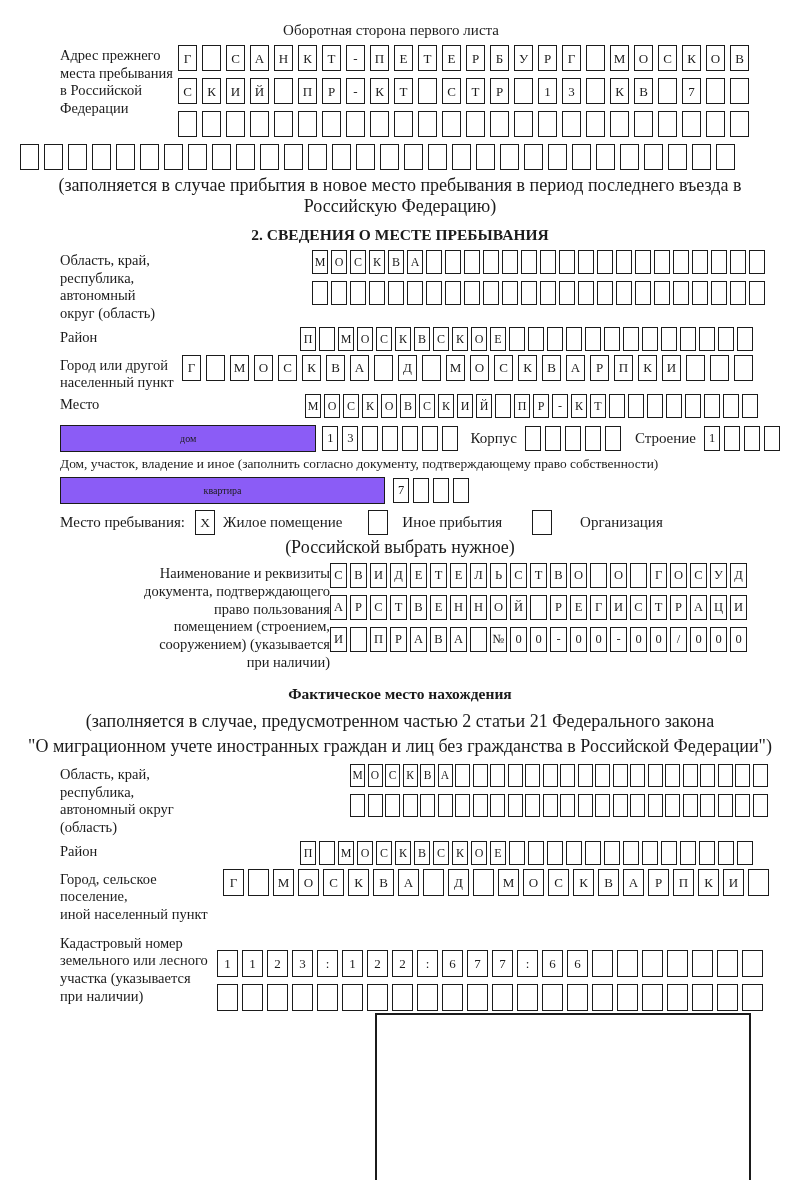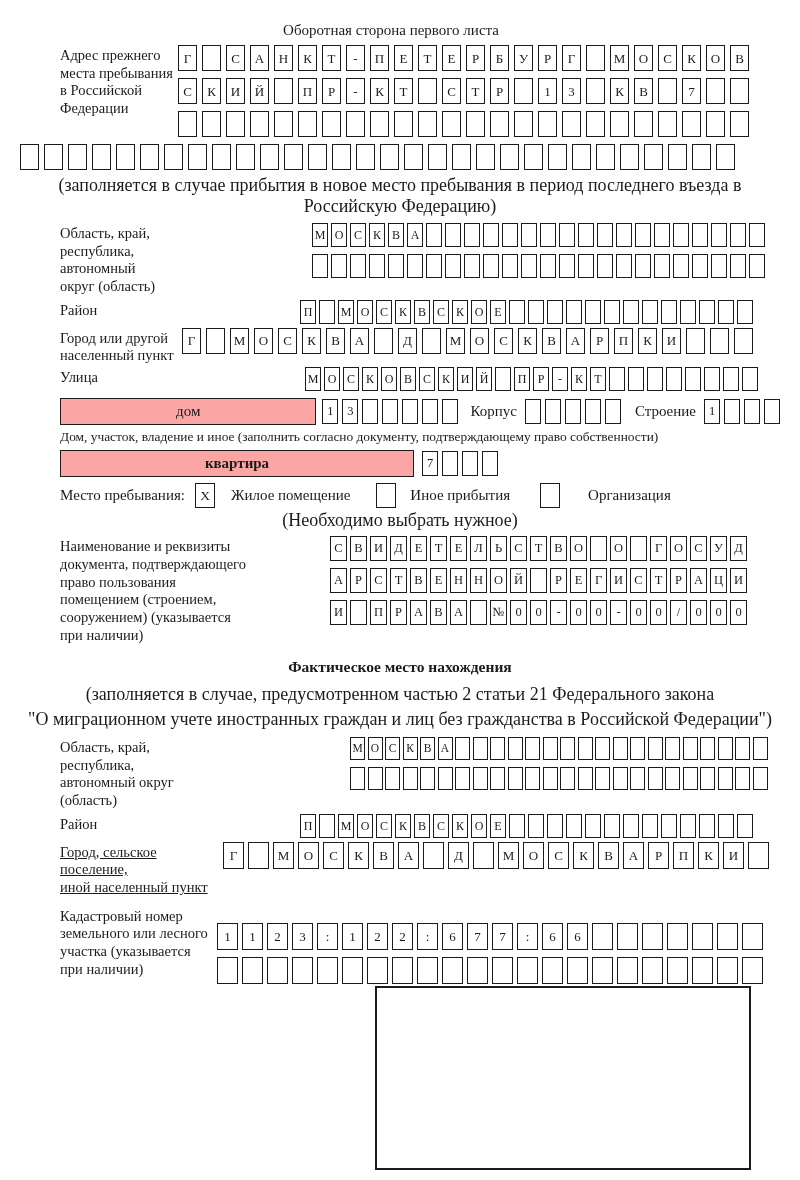--- a/index.html
+++ b/index.html
@@ -23,21 +23,21 @@
   .g-b{gap:3px}.g-b .cell{width:16px;height:24px;font-size:12px;}
   .g-c{gap:3px}.g-c .cell{width:17px;height:25px;font-size:12.5px;}
   .g-d{gap:2.5px}.g-d .cell{width:15px;height:23px;font-size:11.5px;}
   .g-e{gap:4px}.g-e .cell{width:21px;height:27px;}
   .g-s{gap:4px}.g-s .cell{width:16px;height:25px;font-size:12.5px;}
   .caption{font-size:18px;text-align:center;margin-top:5px;}
   .caption-left{font-size:13.4px;margin:4px 0 0 40px;}
   .sec-title{font-weight:bold;font-size:15.5px;text-align:center;margin-top:9px;}
   .widebox{
     border:1.6px solid #1b1b1b;height:27px;display:flex;align-items:center;
-    justify-content:center;font-size:15px;box-sizing:border-box;background:#fca5a5;
+    justify-content:center;font-size:10px;box-sizing:border-box;background:#8b5cf6;
   }
   .inline-row{display:flex;align-items:center;margin-top:8px;padding-left:40px;font-size:15px;}
   .chk{width:20px;height:25px;border:1.6px solid #1b1b1b;display:inline-flex;
        align-items:center;justify-content:center;font-size:13.5px;box-sizing:border-box;}
   .stamp-box{border:2px solid #1b1b1b;width:372px;height:180px;margin:2px 0 0 355px;background:#fff;}
   .pre{white-space:pre-line;}
 </style>
 </head>
 <body>
 
@@ -160,20 +160,21 @@
         <span class="cell"></span>
         <span class="cell"></span>
         <span class="cell"></span>
         <span class="cell"></span>
         <span class="cell"></span>
         <span class="cell"></span>
       </div>
   </div>
   <div class="caption">(заполняется в случае прибытия в новое место пребывания в период последнего въезда в Российскую Федерацию)</div>
 
+  <div class="sec-title">2. СВЕДЕНИЯ О МЕСТЕ ПРЕБЫВАНИЯ</div>
 
   <div class="frow">
     <div class="lbl" style="flex-basis:252px;">Область, край,
 республика,
 автономный
 округ (область)</div>
     <div class="grids">
       <div class="grow g-b">
           <span class="cell">М</span>
           <span class="cell">О</span>
@@ -284,21 +285,21 @@
         <span class="cell">П</span>
         <span class="cell">К</span>
         <span class="cell">И</span>
         <span class="cell"></span>
         <span class="cell"></span>
         <span class="cell"></span>
       </div>
   </div>
 
   <div class="frow" style="margin-top:2px;">
-    <div class="lbl" style="flex-basis:245px;">Улица</div>
+    <div class="lbl" style="flex-basis:245px;">Место</div>
     <div class="grow g-b">
         <span class="cell">М</span>
         <span class="cell">О</span>
         <span class="cell">С</span>
         <span class="cell">К</span>
         <span class="cell">О</span>
         <span class="cell">В</span>
         <span class="cell">С</span>
         <span class="cell">К</span>
         <span class="cell">И</span>
@@ -343,42 +344,42 @@
     <div class="grow g-s">
         <span class="cell">1</span>
         <span class="cell"></span>
         <span class="cell"></span>
         <span class="cell"></span>
       </div>
   </div>
   <div class="caption-left">Дом, участок, владение и иное (заполнить согласно документу, подтверждающему право собственности)</div>
 
   <div class="inline-row" style="margin-top:5px;gap:8px;">
-    <div class="widebox" style="width:354px;font-weight:bold;">квартира</div>
+    <div class="widebox" style="width:325px;">квартира</div>
     <div class="grow g-s">
         <span class="cell">7</span>
         <span class="cell"></span>
         <span class="cell"></span>
         <span class="cell"></span>
       </div>
   </div>
 
   <div class="inline-row" style="margin-top:6px;">
     <span>Место пребывания:</span>
     <span class="chk" style="margin-left:10px;">X</span>
-    <span style="margin-left:16px;">Жилое помещение</span>
+    <span style="margin-left:8px;">Жилое помещение</span>
     <span class="chk" style="margin-left:26px;"></span>
     <span style="margin-left:14px;">Иное прибытия</span>
     <span class="chk" style="margin-left:30px;"></span>
     <span style="margin-left:28px;">Организация</span>
   </div>
-  <div class="caption" style="margin-top:2px;">(Необходимо выбрать нужное)</div>
+  <div class="caption" style="margin-top:2px;">(Российской выбрать нужное)</div>
 
   <div class="frow" style="margin-top:5px;">
-    <div class="lbl" style="flex-basis:270px;">Наименование и реквизиты
+    <div class="lbl" style="flex-basis:270px;text-align:right;">Наименование и реквизиты
 документа, подтверждающего
 право пользования
 помещением (строением,
 сооружением) (указывается
 при наличии)</div>
     <div class="grids">
       <div class="grow g-c">
           <span class="cell">С</span>
           <span class="cell">В</span>
           <span class="cell">И</span>
@@ -539,21 +540,21 @@
         <span class="cell"></span>
         <span class="cell"></span>
         <span class="cell"></span>
         <span class="cell"></span>
         <span class="cell"></span>
         <span class="cell"></span>
       </div>
   </div>
 
   <div class="frow" style="margin-top:4px;">
-    <div class="lbl" style="flex-basis:163px;text-decoration:underline;">Город, сельское поселение,
+    <div class="lbl" style="flex-basis:163px;">Город, сельское поселение,
 иной населенный пункт</div>
     <div class="grow g-e">
         <span class="cell">Г</span>
         <span class="cell"></span>
         <span class="cell">М</span>
         <span class="cell">О</span>
         <span class="cell">С</span>
         <span class="cell">К</span>
         <span class="cell">В</span>
         <span class="cell">А</span>

